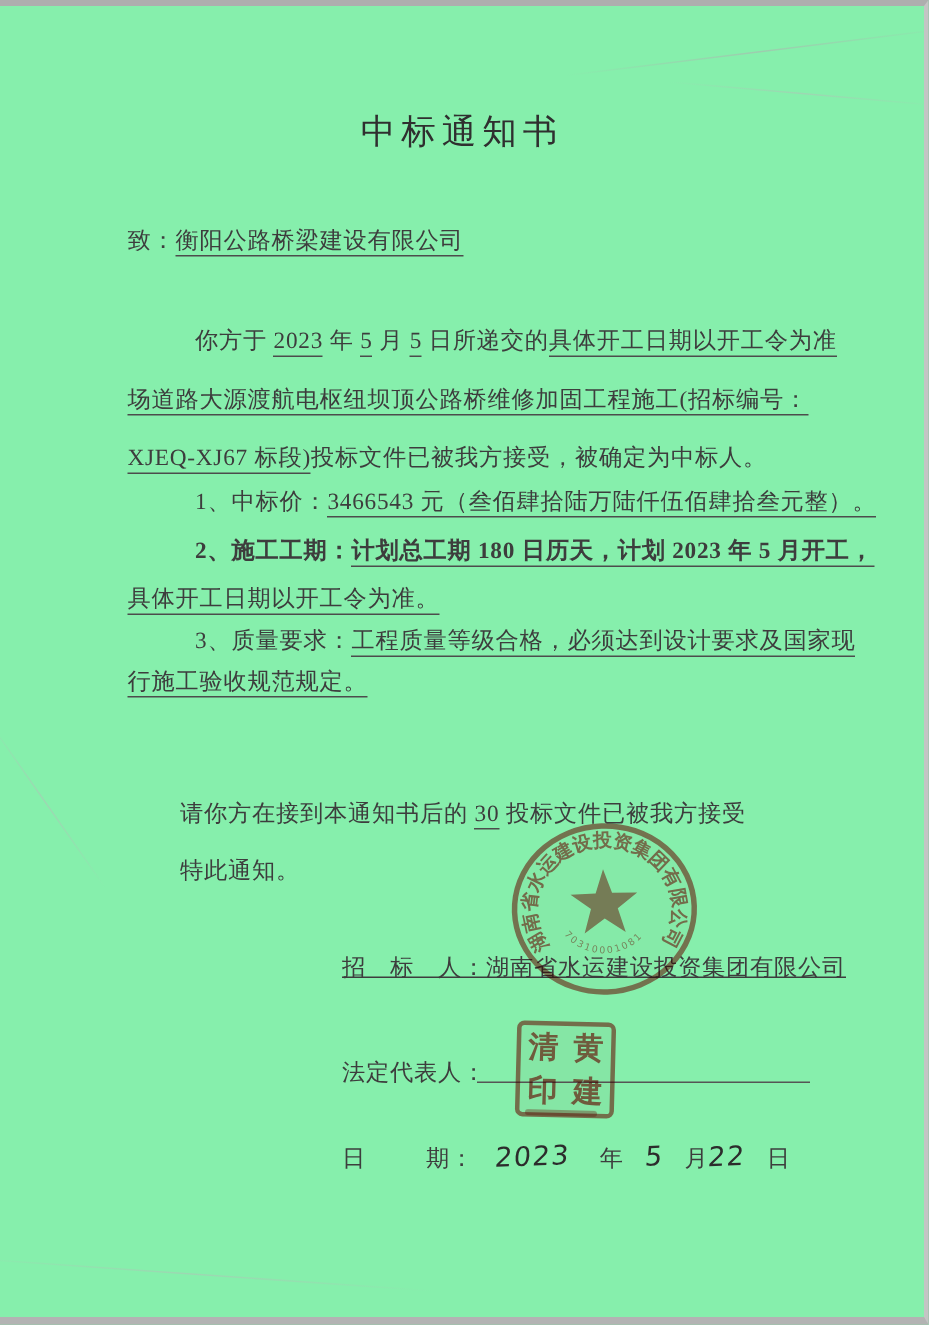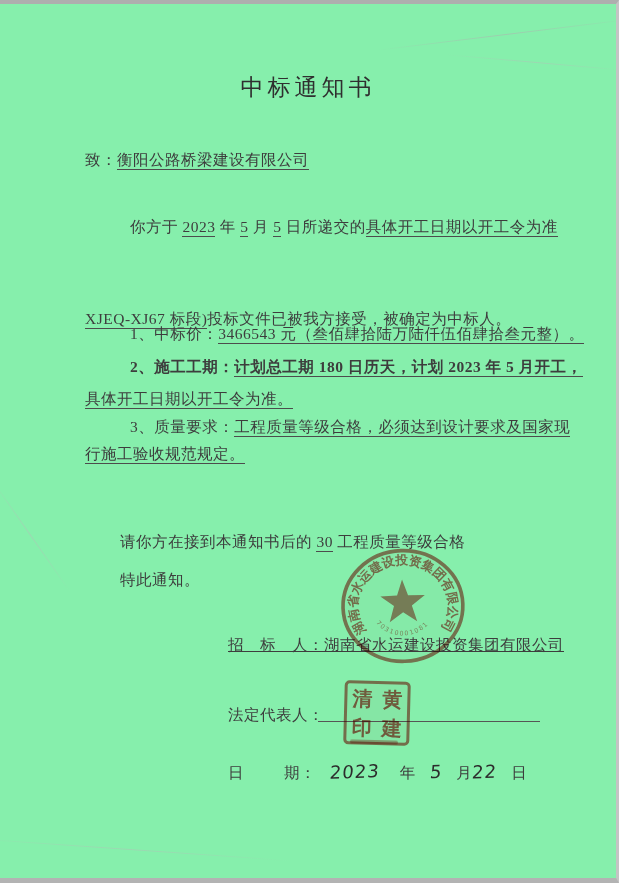--- a/index.html
+++ b/index.html
@@ -62,42 +62,45 @@
 
   <div class="title">中标通知书</div>
 
   <div class="line" style="left:85px;top:146px;">
     <span>致：</span><span class="u">衡阳公路桥梁建设有限公司</span>
   </div>
 
   <div class="line" style="left:130px;top:213px;">
     <span>你方于 </span><span class="u">2023</span><span> 年 </span><span class="u">5</span><span> 月 </span><span class="u">5</span><span> 日所递交的</span><span class="u">具体开工日期以开工令为准</span>
   </div>
-  <div class="line" style="left:85px;top:305px;text-align:center;">
+  <div class="line" style="left:85px;top:252px;">
+    <span class="u">场道路大源渡航电枢纽坝顶公路桥维修加固工程施工(招标编号：</span>
+  </div>
+  <div class="line" style="left:85px;top:291px;text-align:center;">
     <span class="u">XJEQ-XJ67 标段)</span><span>投标文件已被我方接受，被确定为中标人。</span>
   </div>
 
   <div class="line" style="left:130px;top:320px;">
     <span>1、中标价：</span><span class="u">3466543 元（叁佰肆拾陆万陆仟伍佰肆拾叁元整）。</span>
   </div>
   <div class="line" style="left:130px;top:353px;font-weight:bold;">
     <span>2、施工工期：</span><span class="u">计划总工期 180 日历天，计划 2023 年 5 月开工，</span>
   </div>
   <div class="line" style="left:85px;top:385px;">
     <span class="u">具体开工日期以开工令为准。</span>
   </div>
   <div class="line" style="left:130px;top:413px;">
     <span>3、质量要求：</span><span class="u">工程质量等级合格，必须达到设计要求及国家现</span>
   </div>
   <div class="line" style="left:85px;top:440px;">
     <span class="u">行施工验收规范规定。</span>
   </div>
 
   <div class="line" style="left:120px;top:528px;">
-    <span>请你方在接到本通知书后的 </span><span class="u">30</span><span> 工程质量等级合格</span>
+    <span>请你方在接到本通知书后的 </span><span class="u">30</span><span> 投标文件已被我方接受</span>
   </div>
   <div class="line" style="left:120px;top:566px;">
     <span>特此通知。</span>
   </div>
 
   <div class="line" style="left:228px;top:631px;text-decoration:underline;">
     <span>招　标　人：</span><span>湖南省水运建设投资集团有限公司</span>
   </div>
 
   <div class="line" style="left:228px;top:701px;">

